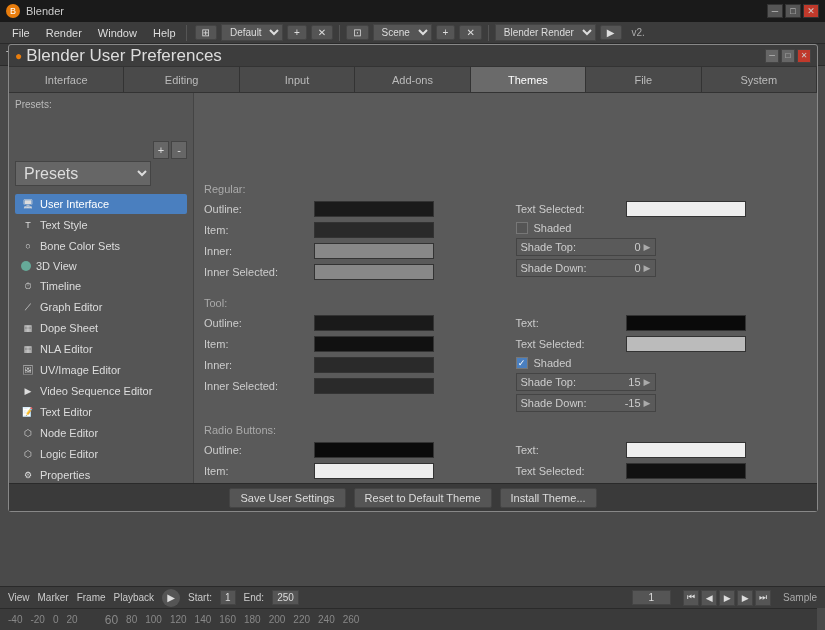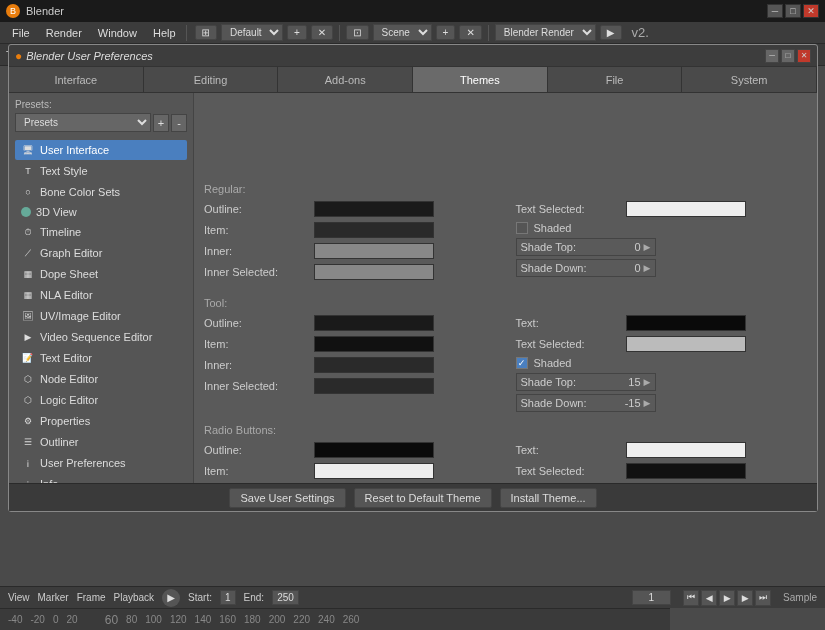--- a/index.html
+++ b/index.html
@@ -20,36 +20,36 @@
     .toolbar-btn { background: #555; border: 1px solid #444; padding: 1px 6px; color: #ddd; font-size: 10px; cursor: pointer; border-radius: 2px; }
     .toolbar-select { background: #555; border: 1px solid #444; color: #ddd; font-size: 10px; padding: 1px 4px; }
 
     
     .second-bar { background: #3a3a3a; height: 22px; display: flex; align-items: center; padding: 0 6px; border-bottom: 1px solid #2a2a2a; }
 
     
     .dialog-overlay { position: absolute; top: 44px; left: 8px; width: 810px; background: #5a5a5a; border: 1px solid #888; border-radius: 3px; }
     .dialog-title-bar { background: #3d3d3d; height: 22px; display: flex; align-items: center; padding: 0 6px; border-bottom: 1px solid #333; border-radius: 3px 3px 0 0; }
     .dialog-title-icon { color: #e87d0d; margin-right: 4px; font-size: 12px; }
-    .dialog-title-text { color: #ddd; font-size: 11px; flex: 1; font-style: italic; }
+    .dialog-title-text { color: #ddd; font-size: 17px; flex: 1; }
     .dialog-controls { display: flex; gap: 2px; }
     .dialog-btn { width: 14px; height: 14px; background: #666; border: 1px solid #444; display: flex; align-items: center; justify-content: center; font-size: 8px; color: #ccc; cursor: pointer; border-radius: 1px; }
     .dialog-btn.close { background: #c0392b; }
 
     
     .tabs-row { background: #4a4a4a; display: flex; height: 26px; border-bottom: 1px solid #333; }
     .tab { flex: 1; display: flex; align-items: center; justify-content: center; color: #bbb; font-size: 11px; cursor: pointer; border-right: 1px solid #333; }
     .tab.active { background: #6a6a6a; color: white; }
 
     
     .sidebar { width: 185px; background: #555; border-right: 1px solid #444; padding: 6px; overflow-y: auto; }
     .sidebar-presets { margin-bottom: 8px; }
     .presets-label { color: #bbb; font-size: 10px; margin-bottom: 3px; }
     .presets-row { display: flex; align-items: center; gap: 2px; }
-    .presets-select { flex: 1; background: #666; border: 1px solid #444; color: #ddd; font-size: 10px; padding: 2px 4px; }
+    .presets-select { flex: 1; background: #666; border: 1px solid #444; color: #ddd; font-size: 16px; padding: 2px 4px; margin-top: 48px; }
     .presets-btn { width: 16px; height: 18px; background: #666; border: 1px solid #444; color: #ddd; font-size: 11px; display: flex; align-items: center; justify-content: center; cursor: pointer; }
 
     .sidebar-item { display: flex; align-items: center; padding: 3px 6px; cursor: pointer; border-radius: 2px; margin-bottom: 1px; }
     .sidebar-item.active { background: #4a7fbf; }
     .sidebar-item-icon { width: 14px; height: 14px; margin-right: 5px; display: flex; align-items: center; justify-content: center; font-size: 9px; }
     .sidebar-item-label { color: #ddd; font-size: 11px; }
     .sidebar-item.active .sidebar-item-label { color: white; }
 
     
     .main-panel { flex: 1; padding: 10px; overflow-y: auto; position: relative; }
@@ -122,21 +122,21 @@
       <option>Scene</option>
     </select>
     <div class="toolbar-btn">+</div>
     <div class="toolbar-btn">✕</div>
     <div class="menu-divider"></div>
     <select class="toolbar-select">
       <option>Blender Render</option>
     </select>
     <div class="toolbar-btn">▶</div>
   </div>
-  <span style="margin-left:4px; color:#aaa; font-size:13px;">v2.</span>
+  <span style="margin-left:4px; color:#aaa; font-size:10px;">v2.</span>
 </div>
 
 <div class="second-bar">
   <span style="color:#ddd; font-size:11px; margin-right:8px;">Transform</span>
   <div style="width:1px; height:16px; background:#555; margin:0 4px;"></div>
   <span style="color:#ccc; font-size:11px; margin-left: 240px;">User Persp</span>
 </div>
 
 <div class="dialog-overlay">
 
@@ -149,20 +149,23 @@
       <div class="dialog-btn close">✕</div>
     </div>
   </div>
 
   <div class="tabs-row">
     <div class="tab">
       <span>Interface</span>
     </div>
     <div class="tab">
       <span>Editing</span>
+    </div>
+    <div class="tab">
+      <span>Input</span>
     </div>
     <div class="tab">
       <span>Add-ons</span>
     </div>
     <div class="tab active">
       <span>Themes</span>
     </div>
     <div class="tab">
       <span>File</span>
     </div>
@@ -408,21 +411,21 @@
   <div style="display:flex;gap:2px;margin-left:4px;">
     <div style="width:16px;height:16px;background:#555;border:1px solid #444;display:flex;align-items:center;justify-content:center;font-size:9px;cursor:pointer;">⏮</div>
     <div style="width:16px;height:16px;background:#555;border:1px solid #444;display:flex;align-items:center;justify-content:center;font-size:9px;cursor:pointer;">◀</div>
     <div style="width:16px;height:16px;background:#555;border:1px solid #444;display:flex;align-items:center;justify-content:center;font-size:9px;cursor:pointer;">▶</div>
     <div style="width:16px;height:16px;background:#555;border:1px solid #444;display:flex;align-items:center;justify-content:center;font-size:9px;cursor:pointer;">▶</div>
     <div style="width:16px;height:16px;background:#555;border:1px solid #444;display:flex;align-items:center;justify-content:center;font-size:9px;cursor:pointer;">⏭</div>
   </div>
   <span style="color:#aaa; font-size:10px; margin-left:4px;">Sample</span>
 </div>
 
-<div style="position:absolute; bottom:0; left:0; width:670px; background:#3a3a3a; height:22px; display:flex; align-items:center; padding:0 8px; gap:8px; border-top:1px solid #2a2a2a;">
+<div style="position:absolute; bottom:0; left:0; width:817px; background:#3a3a3a; height:22px; display:flex; align-items:center; padding:0 8px; gap:8px; border-top:1px solid #2a2a2a;">
   <span style="color:#888; font-size:10px;">-40</span>
   <span style="color:#888; font-size:10px;">-20</span>
   <span style="color:#888; font-size:10px;">0</span>
   <span style="color:#888; font-size:10px;">20</span>
   <span style="color:#888; font-size:10px;margin-top:48px;">40</span>
   <span style="color:#888; font-size:12px;">60</span>
   <span style="color:#888; font-size:10px;">80</span>
   <span style="color:#888; font-size:10px;">100</span>
   <span style="color:#888; font-size:10px;">120</span>
   <span style="color:#888; font-size:10px;">140</span>

